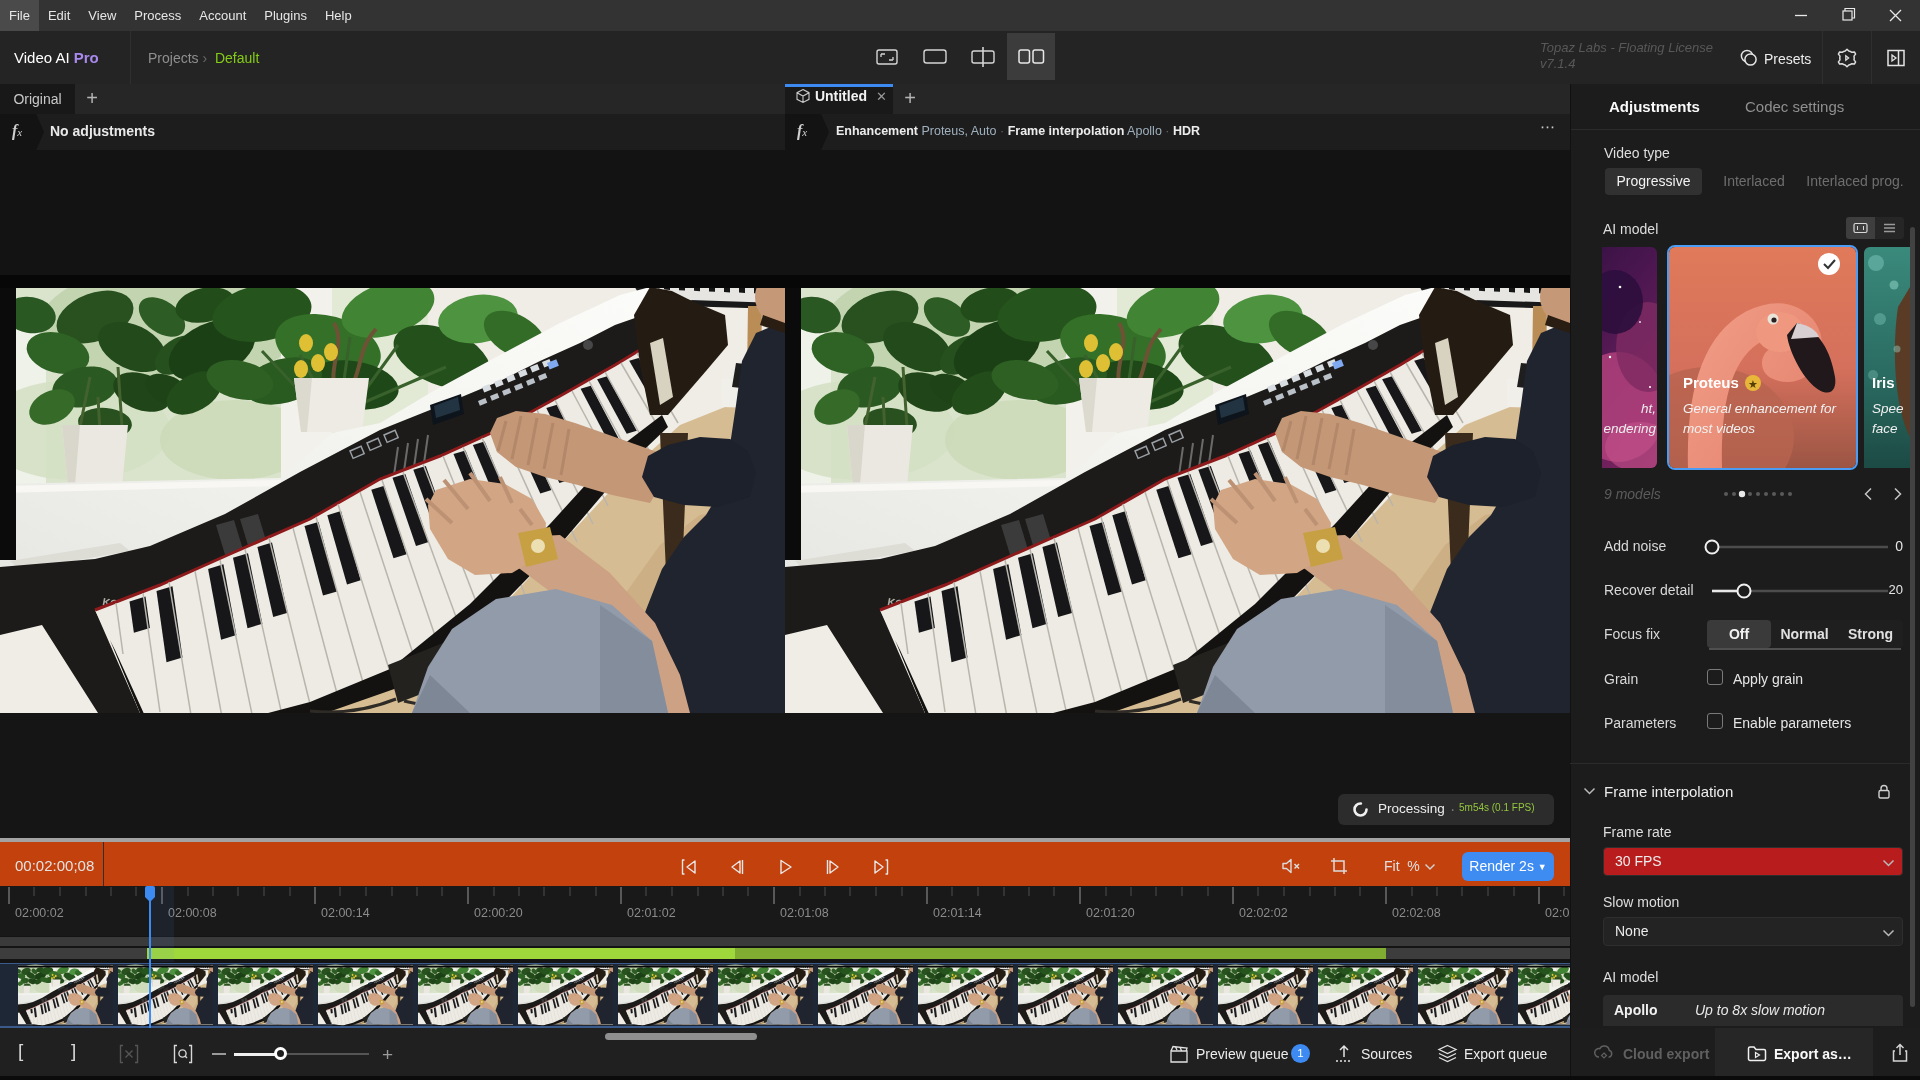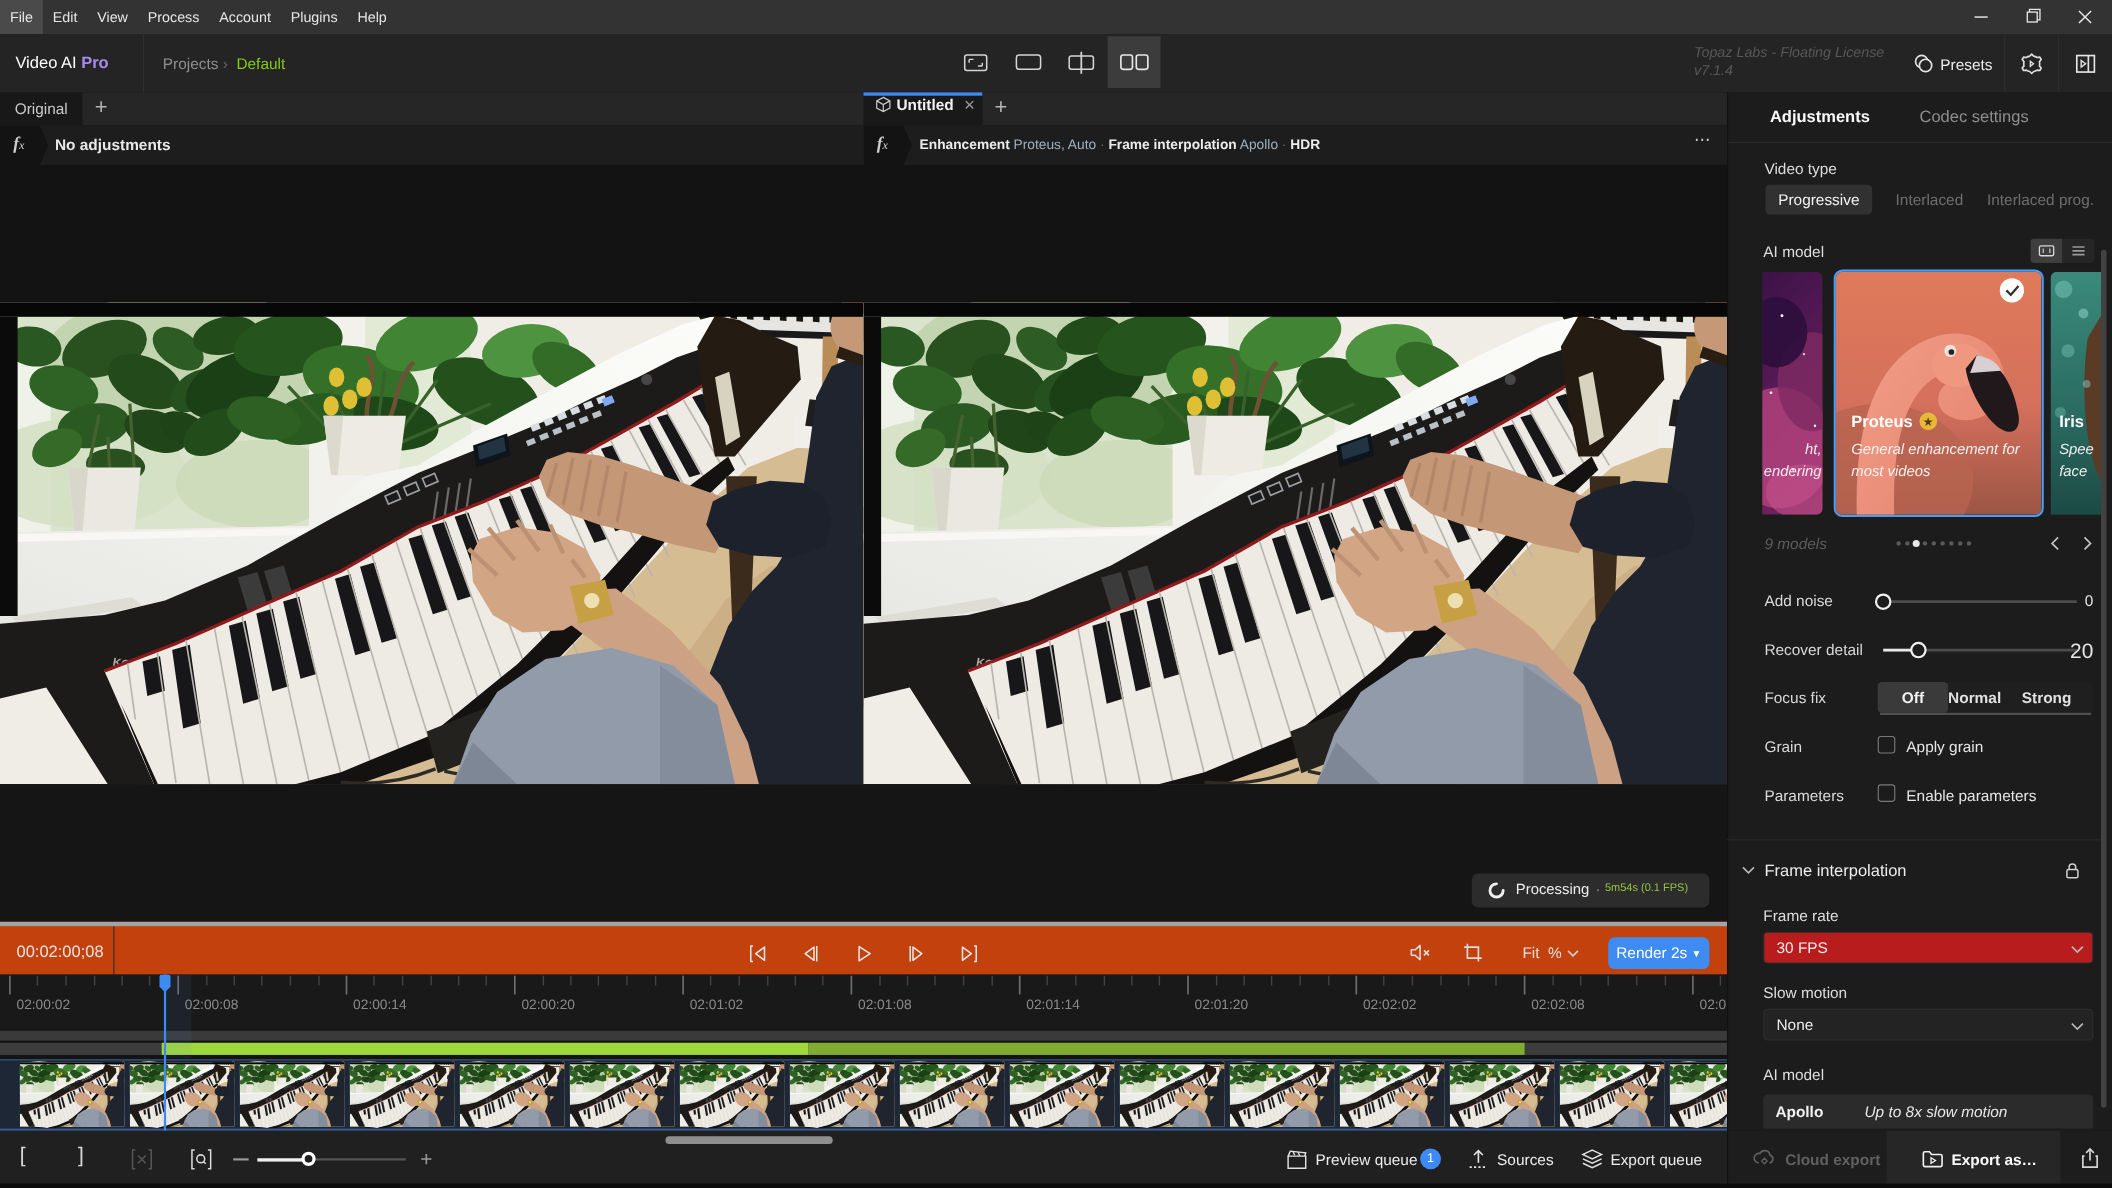--- a/index.html
+++ b/index.html
@@ -575,26 +575,26 @@
 <circle cx="1712" cy="547" r="6.5" fill="#1c1c1c" stroke="#f0f0f0" stroke-width="2"></circle>
   </svg>
 <div style="position:absolute;left:1858px;top:538px;width:45px;text-align:right;font-size:14px;color:#e5e5e5">0</div>
 <div style="position:absolute;left:1604px;top:582px;font-size:14px;color:#d9d9d9">Recover detail</div>
 <svg style="position:absolute;left:0;top:0" width="1920" height="0"></svg>
 <svg width="200" height="18" style="position:absolute;left:1704px;top:582px" viewBox="1704 582 200 18">
 <line x1="1712" y1="591" x2="1888" y2="591" stroke="#4c4c4c" stroke-width="2.5"></line>
     <line x1="1712" y1="591" x2="1744" y2="591" stroke="#e8e8e8" stroke-width="2.5"></line>
 <circle cx="1744" cy="591" r="6.5" fill="#1c1c1c" stroke="#f0f0f0" stroke-width="2"></circle>
   </svg>
-<div style="position:absolute;left:1858px;top:582px;width:45px;text-align:right;font-size:19px;color:#e5e5e5">20</div>
+<div style="position:absolute;left:1858px;top:582px;width:45px;text-align:right;font-size:13px;color:#e5e5e5">20</div>
 <div style="position:absolute;left:1604px;top:626px;font-size:14px;color:#d9d9d9">Focus fix</div>
 <div style="position:absolute;left:1707px;top:620px;width:196px;height:28px;background:#1f1f1f;border-radius:4px">
 <div style="position:absolute;left:0;top:0;width:64px;height:28px;background:#3a3a3a;border-radius:4px;color:#f2f2f2;font-size:14px;font-weight:bold;text-align:center;line-height:28px">Off</div>
-<div style="position:absolute;left:64px;top:0;width:67px;height:28px;color:#e0e0e0;font-size:14px;font-weight:bold;line-height:28px">Normal</div>
-<div style="position:absolute;left:131px;top:0;width:65px;height:28px;color:#e0e0e0;font-size:14px;font-weight:bold;text-align:left;line-height:28px">Strong</div>
+<div style="position:absolute;left:64px;top:0;width:67px;height:28px;color:#e0e0e0;font-size:14px;font-weight:bold;text-align:center;line-height:28px">Normal</div>
+<div style="position:absolute;left:131px;top:0;width:65px;height:28px;color:#e0e0e0;font-size:14px;font-weight:bold;text-align:center;line-height:28px">Strong</div>
 <div style="position:absolute;left:2px;top:28px;width:192px;height:2px;background:#4f4f4f"></div>
   </div>
 <div style="position:absolute;left:1604px;top:671px;font-size:14px;color:#d9d9d9">Grain</div>
 <div style="position:absolute;left:1707px;top:669px;width:16px;height:16px;border:1.5px solid #7a7a7a;border-radius:3px;box-sizing:border-box"></div>
 <div style="position:absolute;left:1733px;top:671px;font-size:14px;color:#e5e5e5">Apply grain</div>
 <div style="position:absolute;left:1604px;top:715px;font-size:14px;color:#d9d9d9">Parameters</div>
 <div style="position:absolute;left:1707px;top:713px;width:16px;height:16px;border:1.5px solid #7a7a7a;border-radius:3px;box-sizing:border-box"></div>
 <div style="position:absolute;left:1733px;top:715px;font-size:14px;color:#e5e5e5">Enable parameters</div>
 <div style="position:absolute;left:1570px;top:763px;width:341px;height:1px;background:#2b2b2b"></div>
 <svg width="13" height="9" style="position:absolute;left:1583px;top:787px" viewBox="0 0 13 9">

